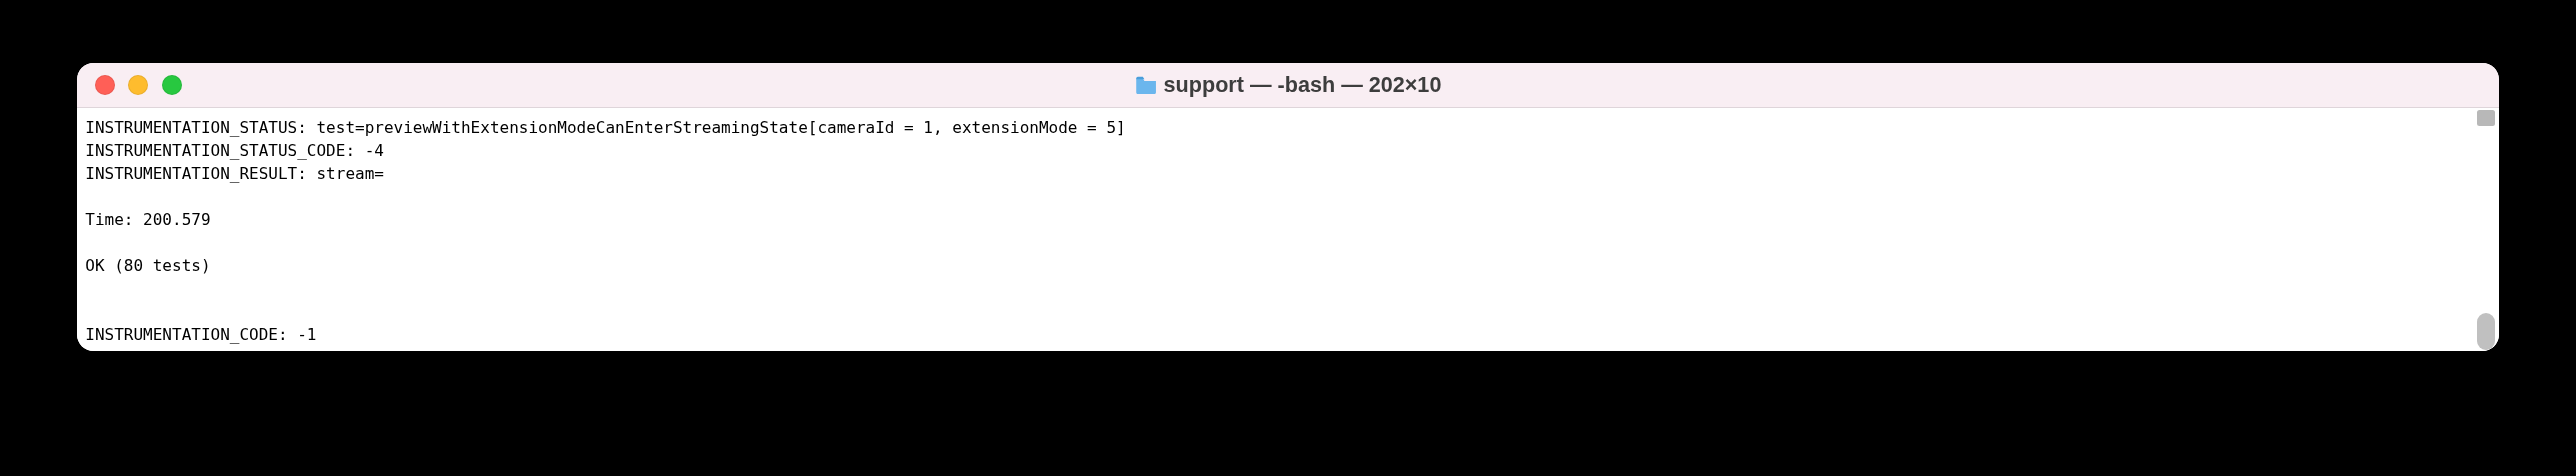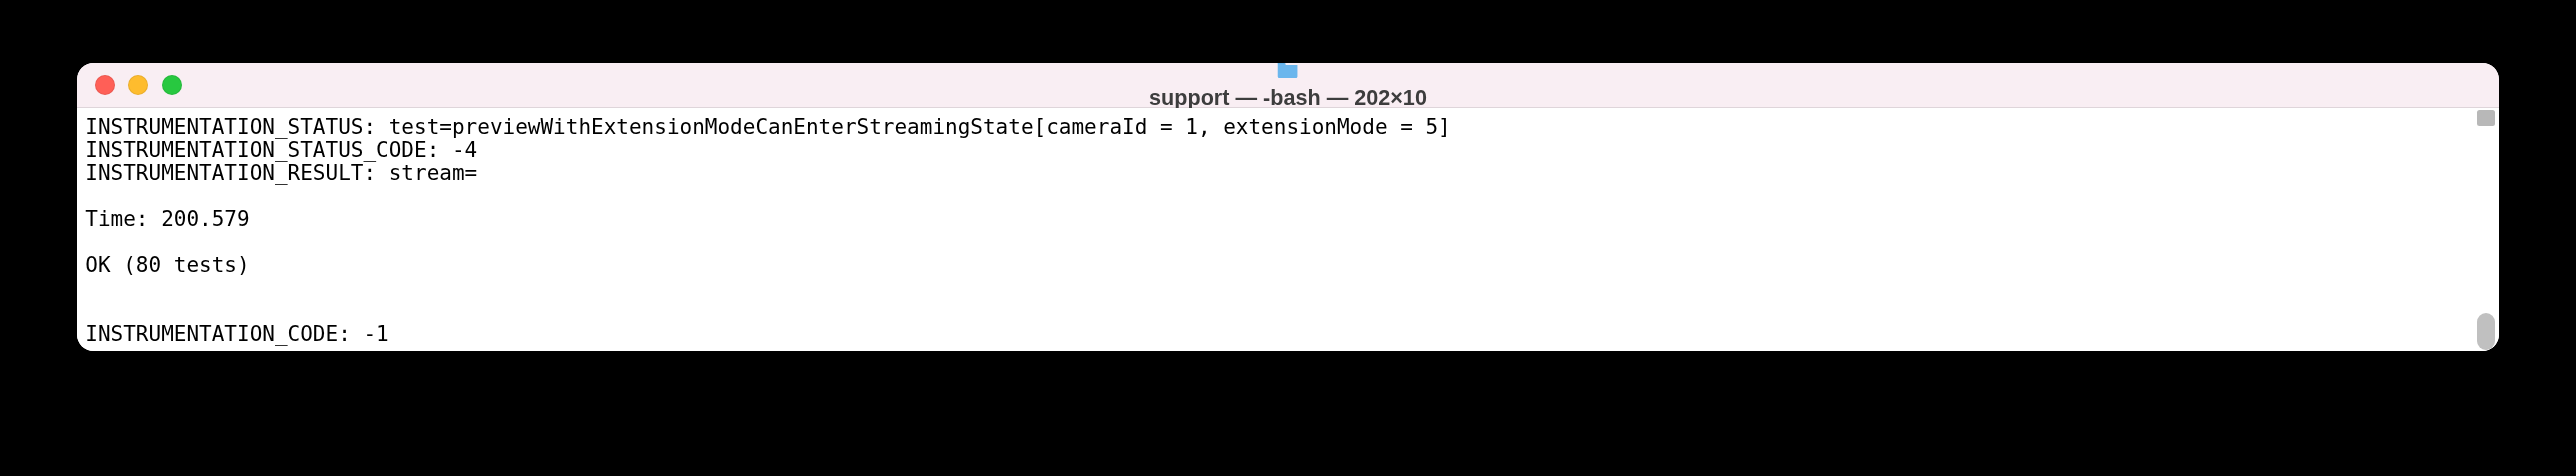--- a/index.html
+++ b/index.html
@@ -49,34 +49,33 @@
       position: absolute;
       left: 50%;
       transform: translateX(-50%);
       display: flex;
       align-items: center;
       gap: 6px;
       font-family: -apple-system, BlinkMacSystemFont, "Helvetica Neue", sans-serif;
       font-size: 21.6px;
       font-weight: 600;
       color: #3d3d3d;
-      flex-direction: column;
     }
     .folder-icon {
       width: 23px;
       height: 20px;
       display: inline-flex;
       align-items: center;
       justify-content: center;
     }
     .terminal-body {
       background: #ffffff;
       padding: 8.3px 8.3px 5px 8.3px;
       font-family: "Menlo", "SF Mono", "Monaco", monospace;
-      font-size: 21px;
+      font-size: 16px;
       line-height: 23px;
       color: #000000;
       position: relative;
       min-height: 241px;
     }
     .terminal-content {
       white-space: pre;
     }
     .scrollbar-track {
       position: absolute;

